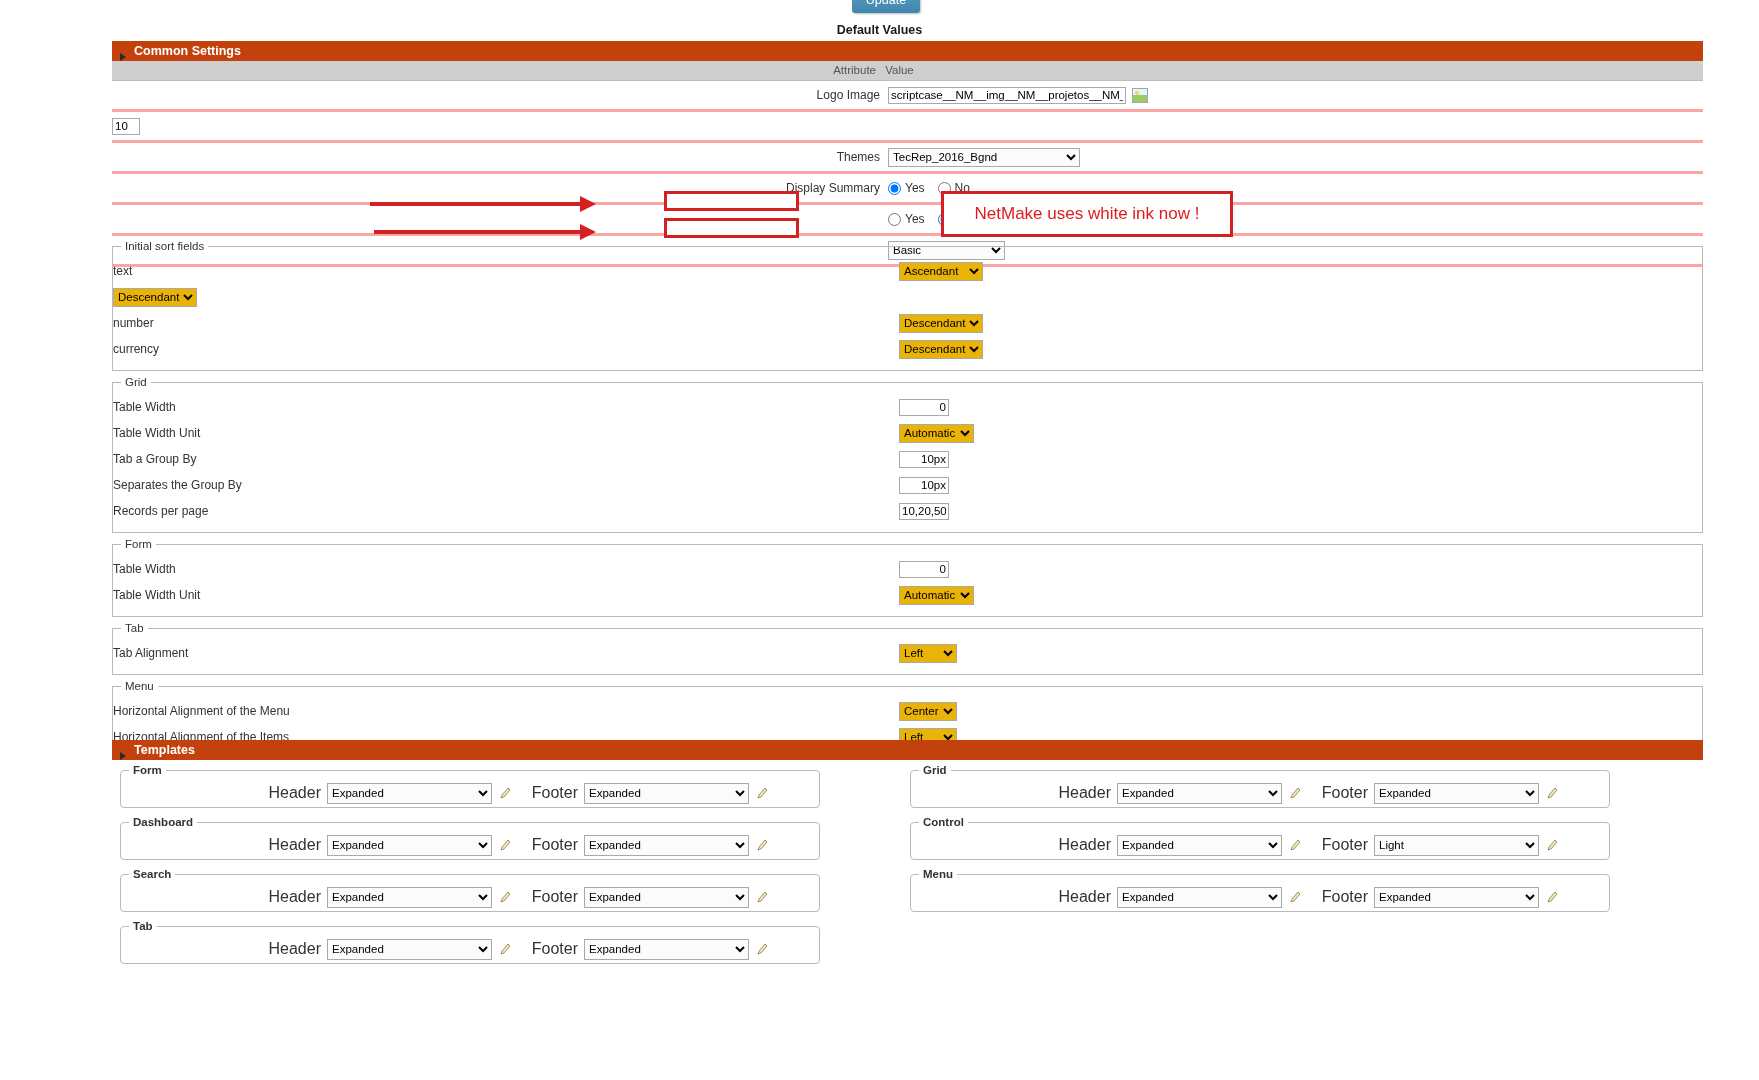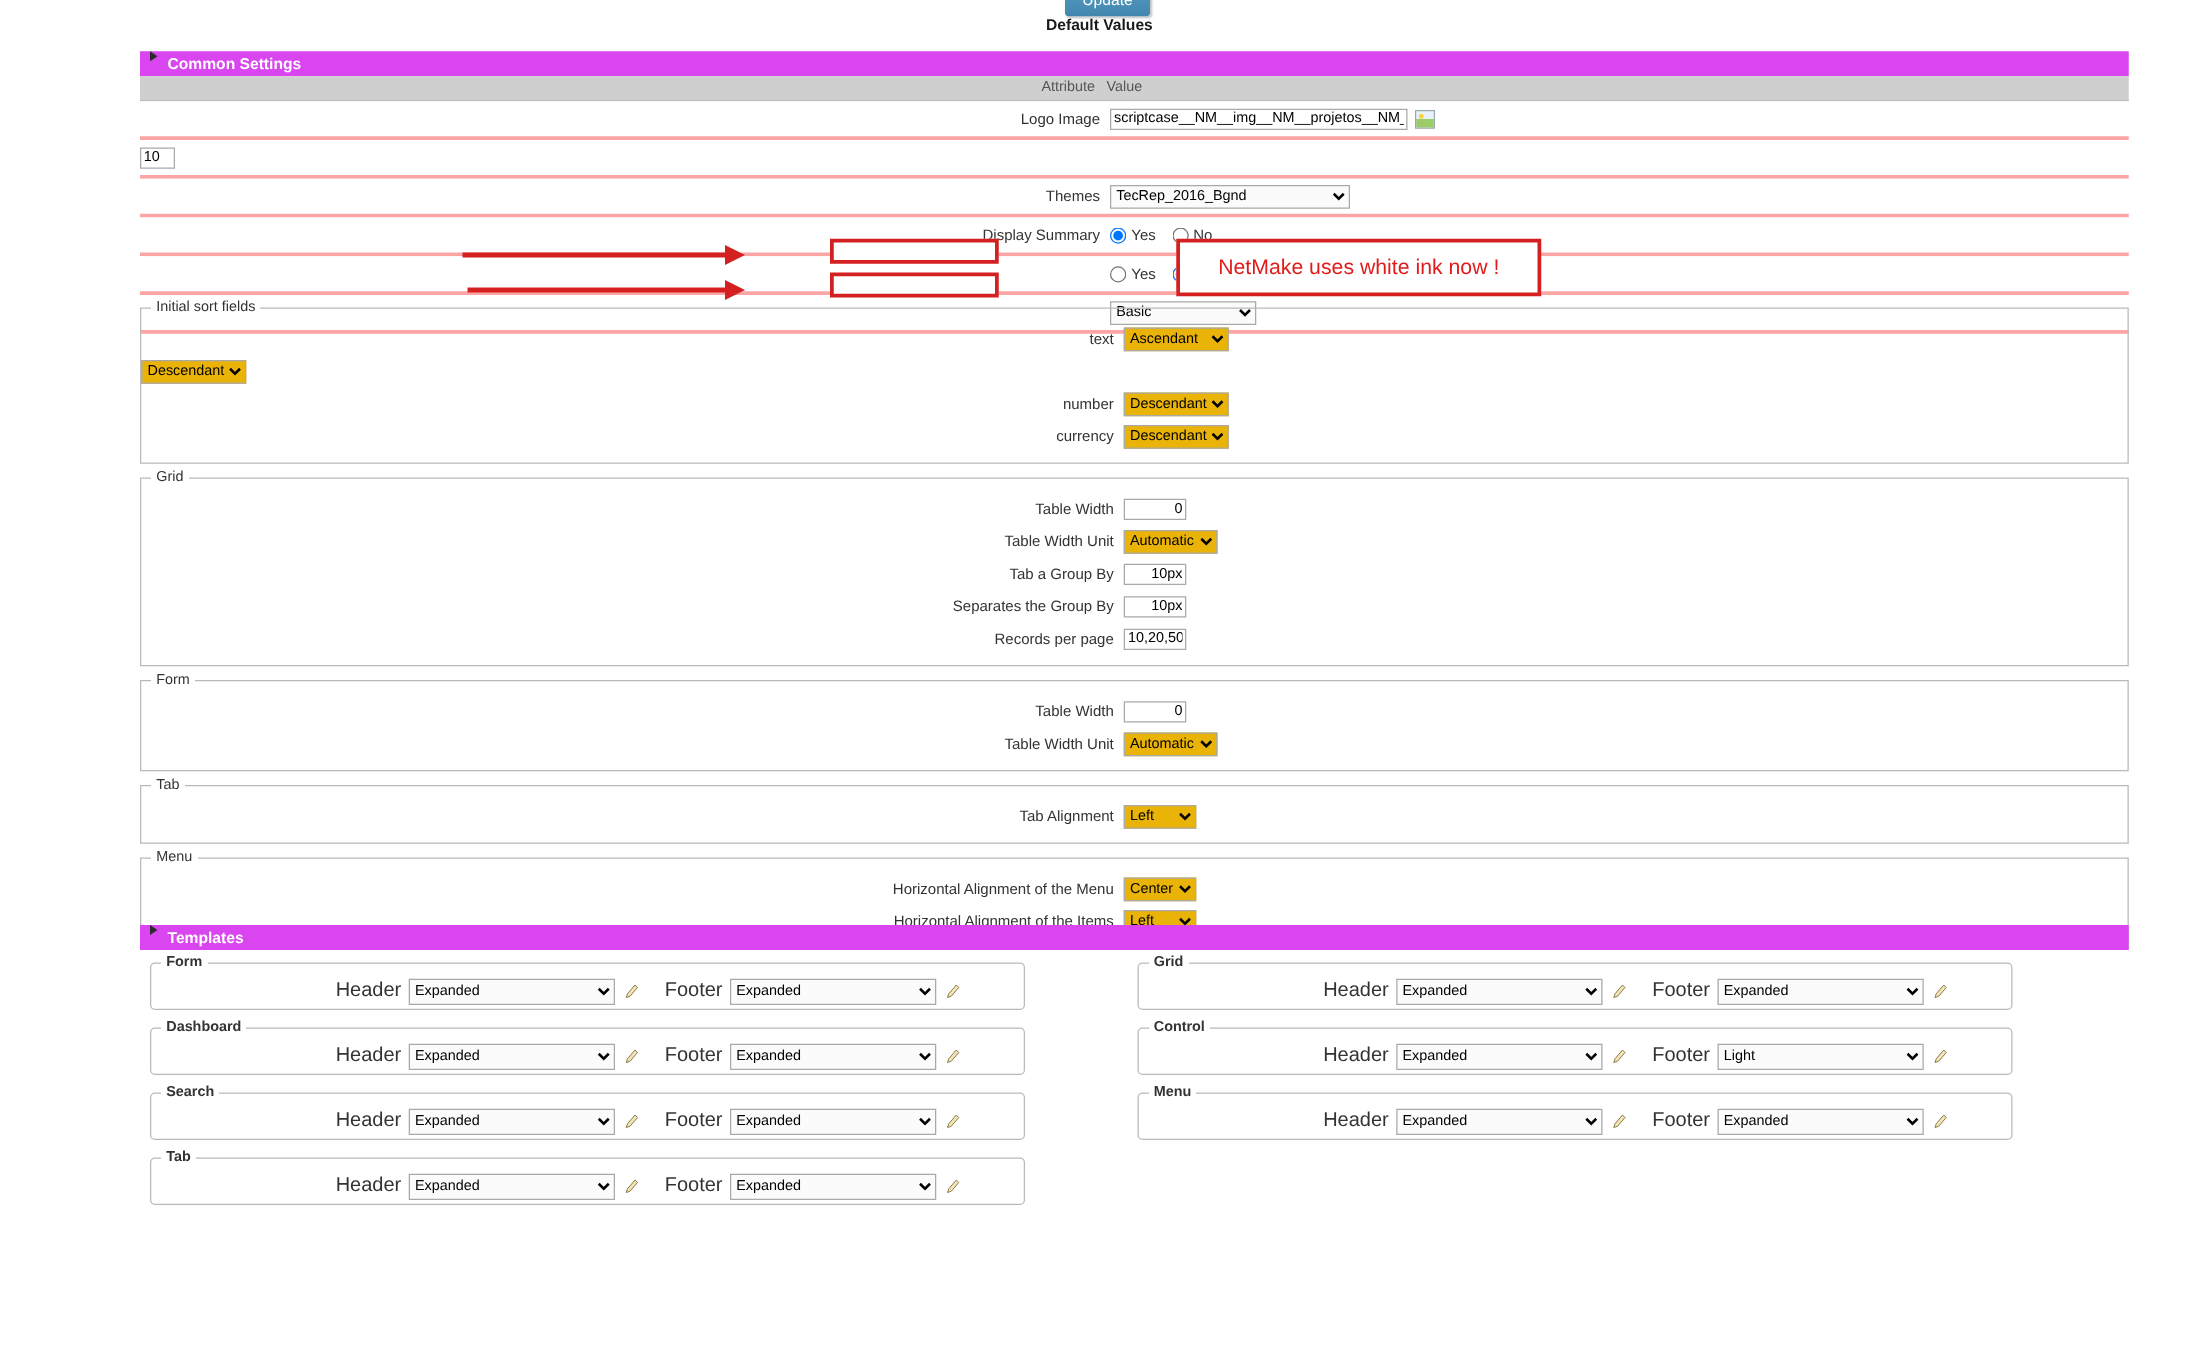--- a/index.html
+++ b/index.html
@@ -37,45 +37,45 @@
     font-size: 12.5px;
     font-family: "Liberation Sans", sans-serif;
     cursor: pointer;
     padding: 0;
     line-height: 26px;
     box-shadow: 1px 1px 2px rgba(0,0,0,0.25);
   }
   .default-values {
     position: absolute;
     left: 0;
-    top: 13px;
+    top: 23px;
     width: 1759px;
     text-align: center;
     font-weight: bold;
     font-size: 12.5px;
     color: #1a1a1a;
   }
 
   
   .panel {
     position: absolute;
     left: 112px;
     width: 1591px;
   }
   .panel-header {
-    background: #d946ef;
+    background: #c2410c;
     color: #ffffff;
     font-weight: bold;
     font-size: 12.5px;
     height: 20px;
     line-height: 20px;
     padding-left: 8px;
     box-sizing: border-box;
     display: flex;
-    align-items: flex-start;
+    align-items: flex-end;
     gap: 8px;
   }
   .tri {
     width: 0;
     height: 0;
     border-left: 6px solid #2a2a2a;
     border-top: 4px solid transparent;
     border-bottom: 4px solid transparent;
     display: inline-block;
   }
@@ -201,21 +201,20 @@
     padding: 0 4px;
     margin-left: 8px;
   }
   .fs-row {
     display: flex;
     align-items: center;
     height: 26px;
   }
   .fs-row .lbl {
     width: 786px;
-    text-align: right;
     padding-right: 8px;
     box-sizing: border-box;
     font-size: 12px;
   }
 
   
   .tpl-wrap {
     position: relative;
     width: 1591px;
   }

